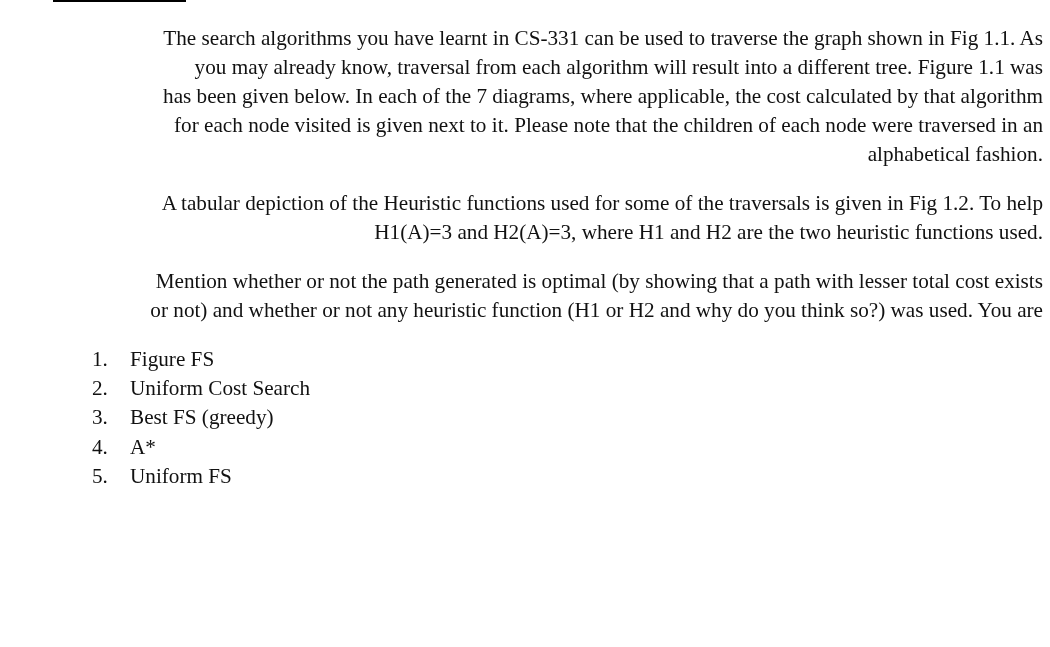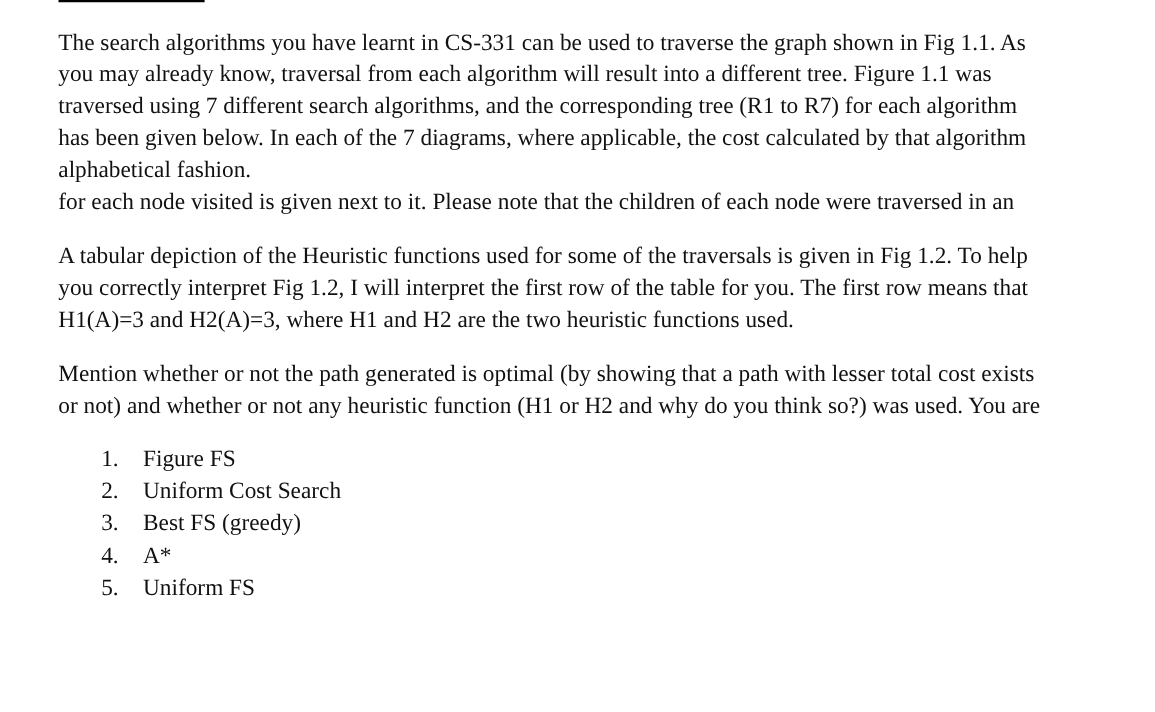--- a/index.html
+++ b/index.html
@@ -35,20 +35,21 @@
       position: absolute;
       left: 53px;
       top: 24px;
       width: 990px;
     }
     .para {
       font-size: 21.2px;
       line-height: 29px;
       margin: 0;
       white-space: nowrap;
+      text-align: right;
     }
     .para .line { display: block; }
     .para + .para { margin-top: 20px; }
     .algo-list {
       list-style: none;
       margin: 20px 0 0 0;
       padding: 0 0 0 39px;
       font-size: 21.2px;
       line-height: 29.2px;
     }
@@ -60,29 +61,27 @@
 
 <div class="cutoff-heading">
   <div class="cutoff-underline"></div>
 </div>
 
 <div class="content">
 
   <p class="para">
     <span class="line">The search algorithms you have learnt in CS-331 can be used to traverse the graph shown in Fig 1.1. As</span>
     <span class="line">you may already know, traversal from each algorithm will result into a different tree. Figure 1.1 was</span>
-    <span class="line">traversed using 7 different search algorithms, and the corresponding tree (R1 to R7) for each algorithm</span>
     <span class="line">has been given below. In each of the 7 diagrams, where applicable, the cost calculated by that algorithm</span>
+    <span class="line">for each node visited is given next to it. Please note that the children of each node were traversed in an</span>
     <span class="line">alphabetical fashion.</span>
-    <span class="line">for each node visited is given next to it. Please note that the children of each node were traversed in an</span>
   </p>
 
   <p class="para">
     <span class="line">A tabular depiction of the Heuristic functions used for some of the traversals is given in Fig 1.2. To help</span>
-    <span class="line">you correctly interpret Fig 1.2, I will interpret the first row of the table for you. The first row means that</span>
     <span class="line">H1(A)=3 and H2(A)=3, where H1 and H2 are the two heuristic functions used.</span>
   </p>
 
   <p class="para">
     <span class="line">Mention whether or not the path generated is optimal (by showing that a path with lesser total cost exists</span>
     <span class="line">or not) and whether or not any heuristic function (H1 or H2 and why do you think so?) was used. You are</span>
   </p>
 
   <ol class="algo-list">
     <li class="algo-item">

